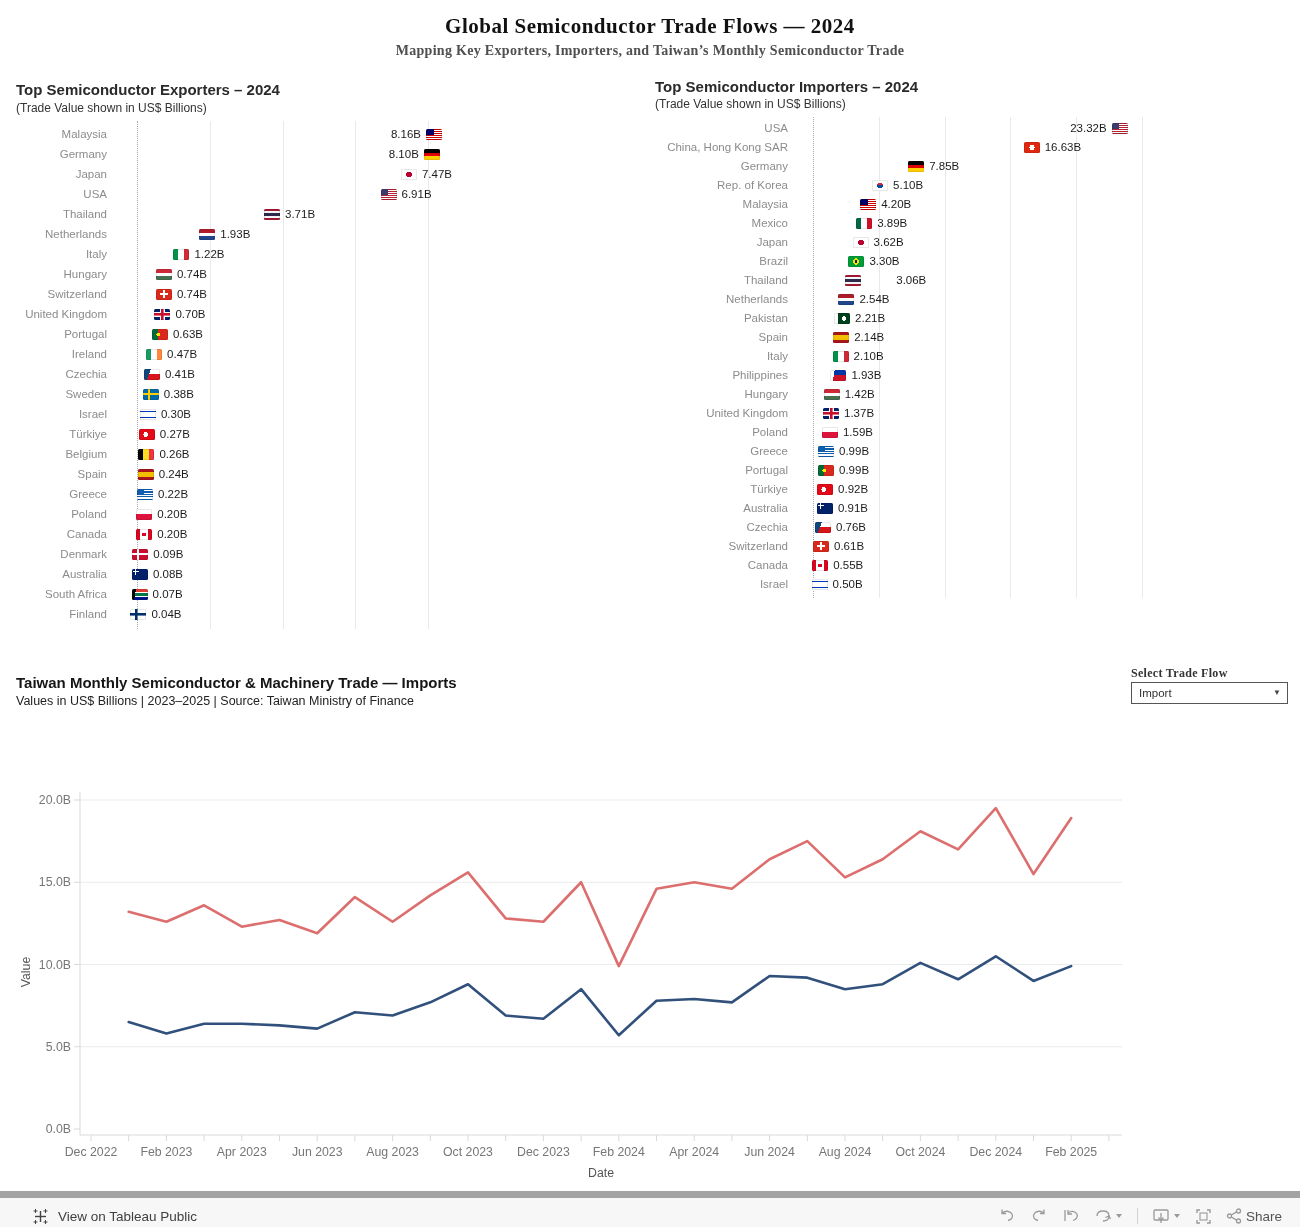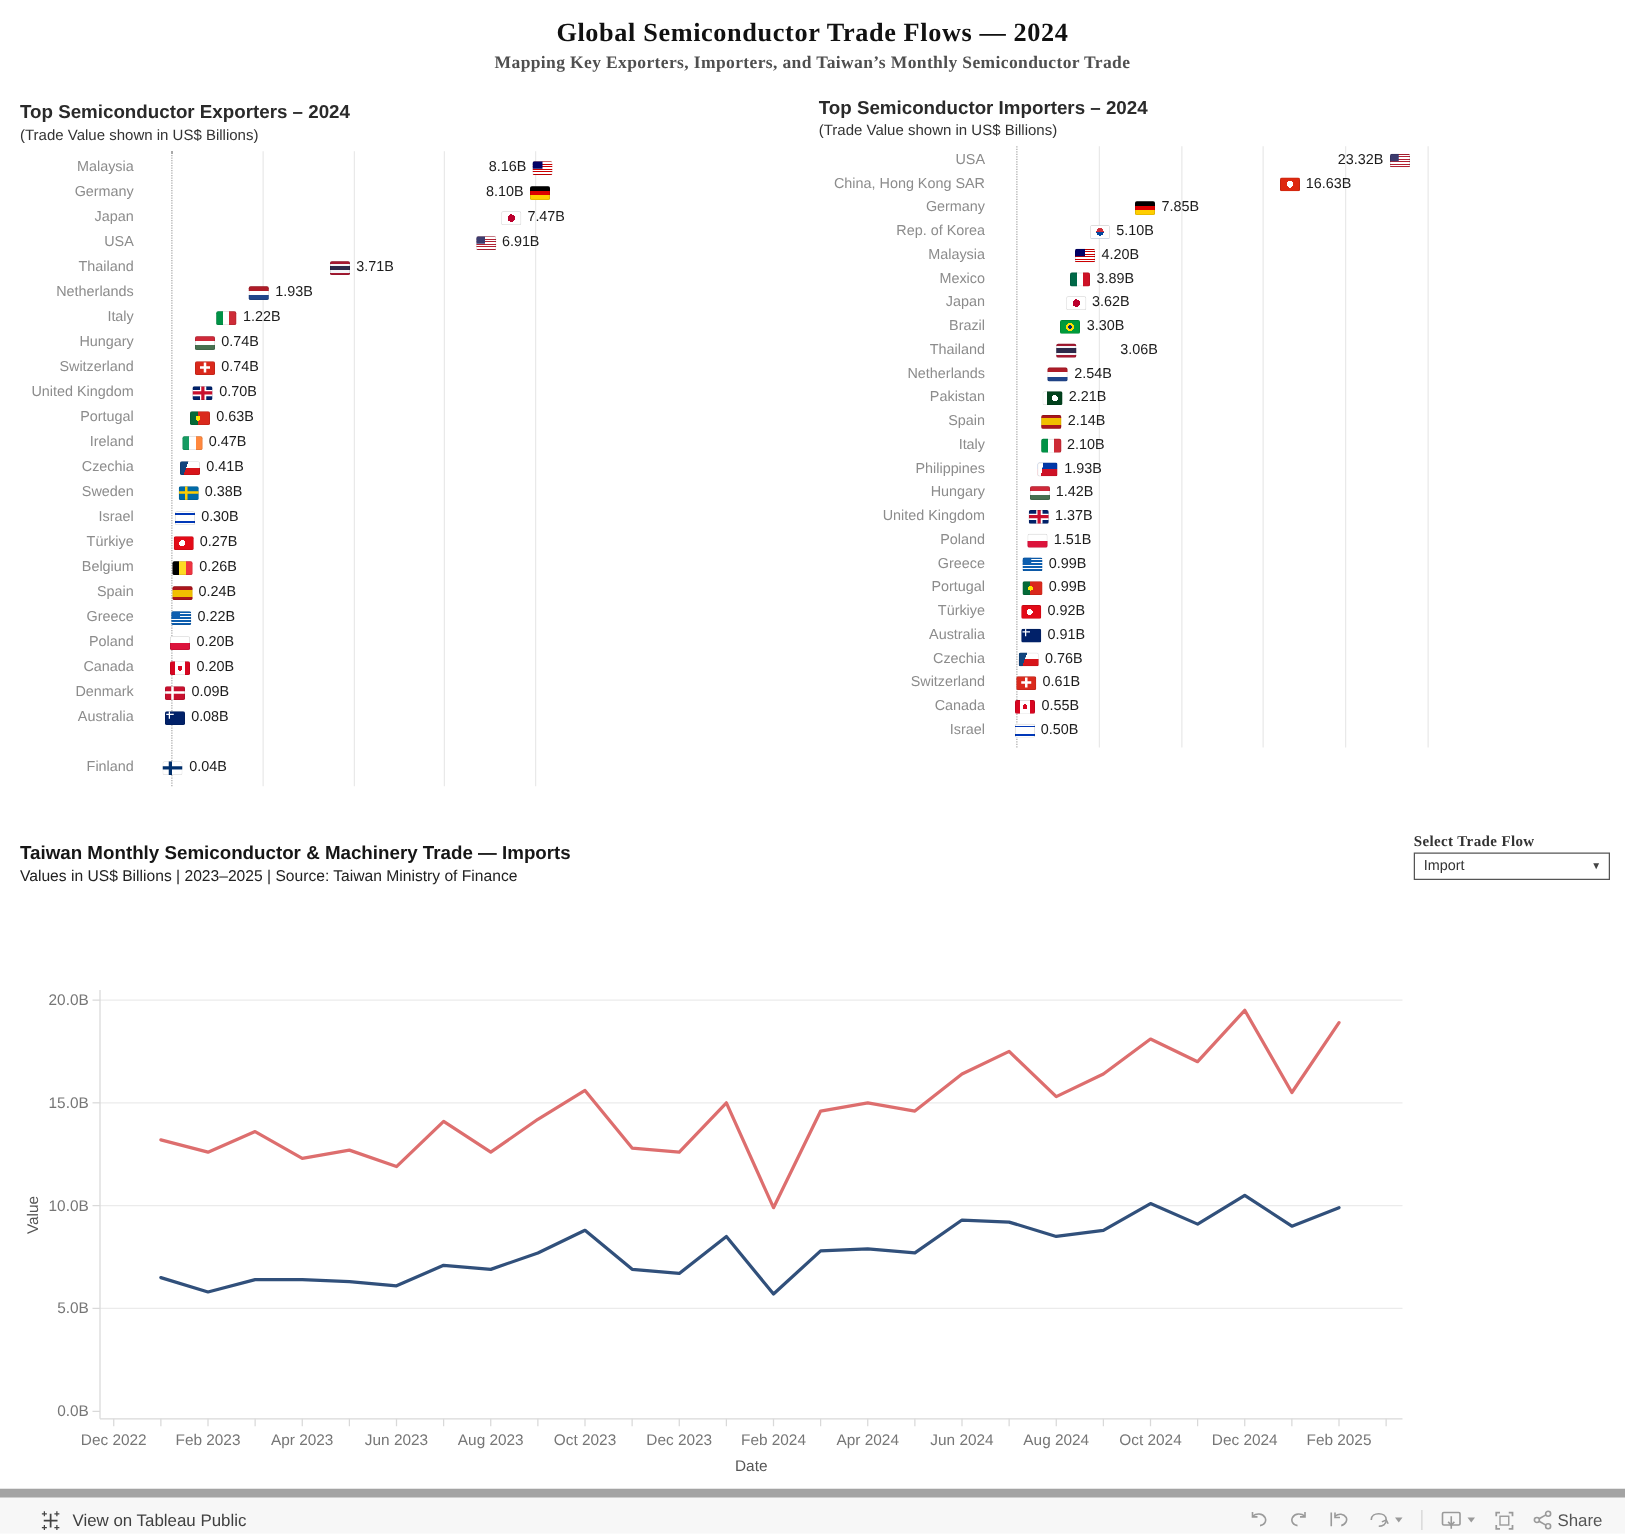--- a/index.html
+++ b/index.html
@@ -196,20 +196,25 @@
       <div class="brow" style="left: 0px; width: 1300px; top: 545px;">
         <span class="cname" style="right: 1193px;">Denmark</span>
         <span class="flag f-dk" style="left: 132.276px;"></span>
         <span class="cval" style="left: 153.276px;">0.09B</span>
       </div>
       <div class="brow" style="left: 0px; width: 1300px; top: 565px;">
         <span class="cname" style="right: 1193px;">Australia</span>
         <span class="flag f-au" style="left: 131.912px;"></span>
         <span class="cval" style="left: 152.912px;">0.08B</span>
       </div>
+      <div class="brow" style="left: 0px; width: 1300px; top: 585px;">
+        <span class="cname" style="right: 1193px;">South Africa</span>
+        <span class="flag f-za" style="left: 131.548px;"></span>
+        <span class="cval" style="left: 152.548px;">0.07B</span>
+      </div>
       <div class="brow" style="left: 0px; width: 1300px; top: 605px;">
         <span class="cname" style="right: 1193px;">Finland</span>
         <span class="flag f-fi" style="left: 130.456px;"></span>
         <span class="cval" style="left: 151.456px;">0.04B</span>
       </div>
     </div>
 
   <div class="abs panel-title" style="left:655px;top:78px;">Top Semiconductor Importers – 2024</div>
   <div class="abs panel-sub" style="left:655px;top:97px;">(Trade Value shown in US$ Billions)</div>
   <div class="abs" id="imp-chart" style="left:0;top:0;width:1300px;height:660px;">
@@ -295,21 +300,21 @@
         <span class="cval" style="left: 844.673px;">1.42B</span>
       </div>
       <div class="brow" style="left: 0px; width: 1300px; top: 404px;">
         <span class="cname" style="right: 512px;">United Kingdom</span>
         <span class="flag f-gb" style="left: 823.015px;"></span>
         <span class="cval" style="left: 844.015px;">1.37B</span>
       </div>
       <div class="brow" style="left: 0px; width: 1300px; top: 423px;">
         <span class="cname" style="right: 512px;">Poland</span>
         <span class="flag f-pl" style="left: 821.963px;"></span>
-        <span class="cval" style="left: 842.963px;">1.51B</span>
+        <span class="cval" style="left: 842.963px;">1.59B</span>
       </div>
       <div class="brow" style="left: 0px; width: 1300px; top: 442px;">
         <span class="cname" style="right: 512px;">Greece</span>
         <span class="flag f-gr" style="left: 818.019px;"></span>
         <span class="cval" style="left: 839.019px;">0.99B</span>
       </div>
       <div class="brow" style="left: 0px; width: 1300px; top: 461px;">
         <span class="cname" style="right: 512px;">Portugal</span>
         <span class="flag f-pt" style="left: 818.019px;"></span>
         <span class="cval" style="left: 839.019px;">0.99B</span>

